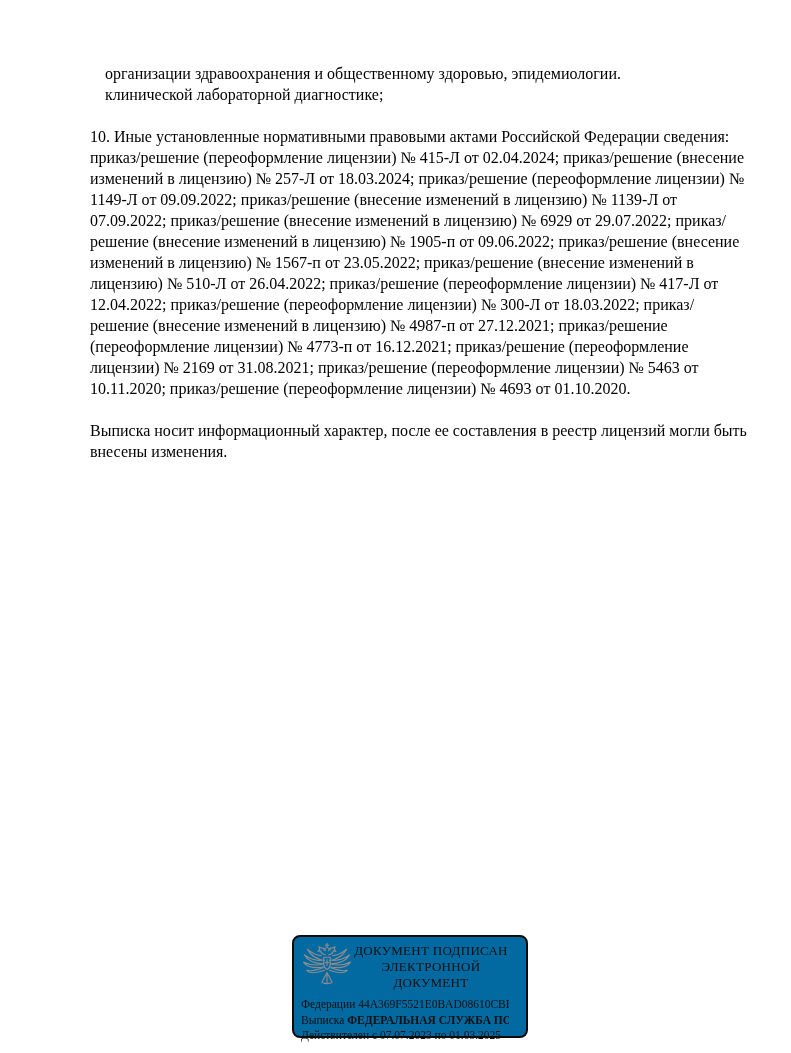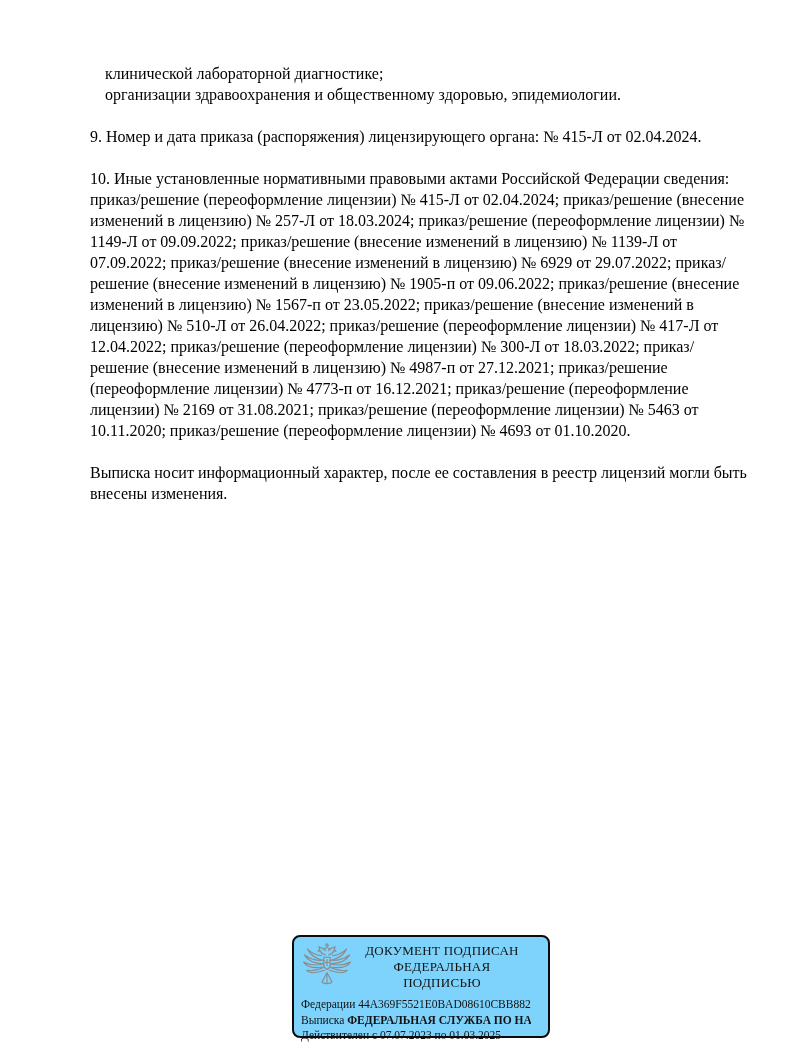--- a/index.html
+++ b/index.html
@@ -28,27 +28,27 @@
     margin: 0 0 21px 0;
   }
   .indent-block {
     padding-left: 15px;
     margin-bottom: 21px;
   }
   .stamp {
     position: absolute;
     left: 292px;
     top: 935px;
-    width: 258px;
+    width: 236px;
     height: 103px;
     box-sizing: border-box;
     border: 2.5px solid #0b0b0b;
     border-radius: 8px;
     padding: 3px 17px 2px 7px;
-    background: #7dd3fc;
+    background: #0369a1;
   }
   .stamp-top {
     display: flex;
     align-items: center;
     height: 54px;
   }
   .emblem {
     width: 52px;
     height: 52px;
     flex: 0 0 auto;
@@ -74,25 +74,24 @@
   }
 </style>
 </head>
 <body>
 
 <div class="page">
 
   <div class="content">
 
     <div class="indent-block">
+      <div>организации здравоохранения и общественному здоровью, эпидемиологии.</div>
       <div>клинической лабораторной диагностике;</div>
-      <div>организации здравоохранения и общественному здоровью, эпидемиологии.</div>
     </div>
 
-    <p>9. Номер и дата приказа (распоряжения) лицензирующего органа: № 415-Л от 02.04.2024.</p>
 
     <p>10. Иные установленные нормативными правовыми актами Российской Федерации сведения: приказ/решение (переоформление лицензии) № 415-Л от 02.04.2024; приказ/решение (внесение изменений в лицензию) № 257-Л от 18.03.2024; приказ/решение (переоформление лицензии) № 1149-Л от 09.09.2022; приказ/решение (внесение изменений в лицензию) № 1139-Л от 07.09.2022; приказ/решение (внесение изменений в лицензию) № 6929 от 29.07.2022; приказ/решение (внесение изменений в лицензию) № 1905-п от 09.06.2022; приказ/решение (внесение изменений в лицензию) № 1567-п от 23.05.2022; приказ/решение (внесение изменений в лицензию) № 510-Л от 26.04.2022; приказ/решение (переоформление лицензии) № 417-Л от 12.04.2022; приказ/решение (переоформление лицензии) № 300-Л от 18.03.2022; приказ/решение (внесение изменений в лицензию) № 4987-п от 27.12.2021; приказ/решение (переоформление лицензии) № 4773-п от 16.12.2021; приказ/решение (переоформление лицензии) № 2169 от 31.08.2021; приказ/решение (переоформление лицензии) № 5463 от 10.11.2020; приказ/решение (переоформление лицензии) № 4693 от 01.10.2020.</p>
 
     <p>Выписка носит информационный характер, после ее составления в реестр лицензий могли быть внесены изменения.</p>
 
   </div>
 
   <div class="stamp">
     <div class="stamp-top">
       <span class="emblem">
@@ -111,21 +110,21 @@
             <path d="M36 32 Q55 35 61 26 Q51 31 38 29"></path>
             <path d="M35 36 Q52 42 57 36 Q49 38 37 33"></path>
             <path d="M28 20 h8 v9 q0 4 -4 6 q-4 -2 -4 -6 z"></path>
             <path d="M32 23 v7 M29.5 26.5 h5"></path>
             <path d="M32 39 l-6 11 M32 39 l6 11 M32 39 v12 M26 51 q6 3 12 0"></path>
           </g>
         </svg>
       </span>
       <span class="stamp-title">
         <div>ДОКУМЕНТ ПОДПИСАН</div>
-        <div>ФЕДЕРАЛЬНАЯ ПОДПИСЬЮ</div>
+        <div>ЭЛЕКТРОННОЙ ДОКУМЕНТ</div>
       </span>
     </div>
     <div class="stamp-lines">
       <div><span>Федерации</span>&nbsp;<span>44A369F5521E0BAD08610CBB88257ED3</span></div>
       <div><span>Выписка</span>&nbsp;<span class="owner-value">ФЕДЕРАЛЬНАЯ СЛУЖБА ПО НАДЗОРУ В С</span></div>
       <div>Действителен с 07.07.2023 по 01.03.2025</div>
     </div>
   </div>
 
 </div>

